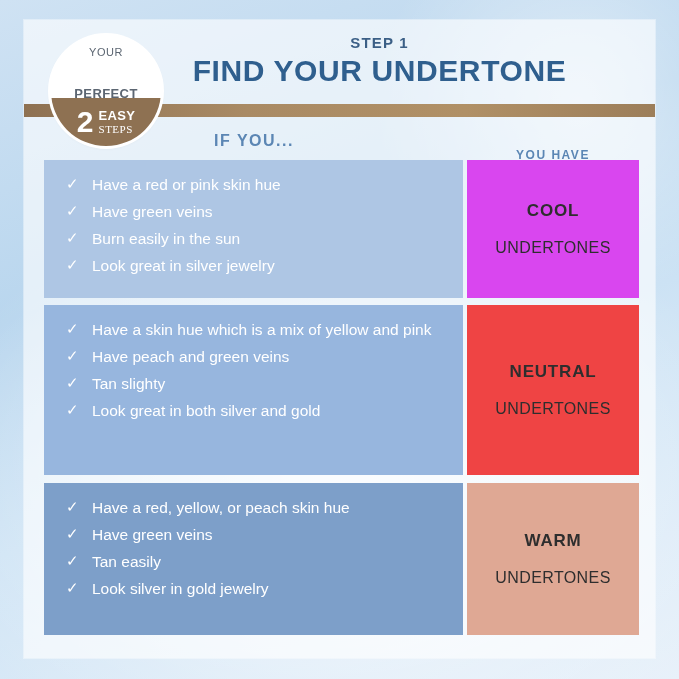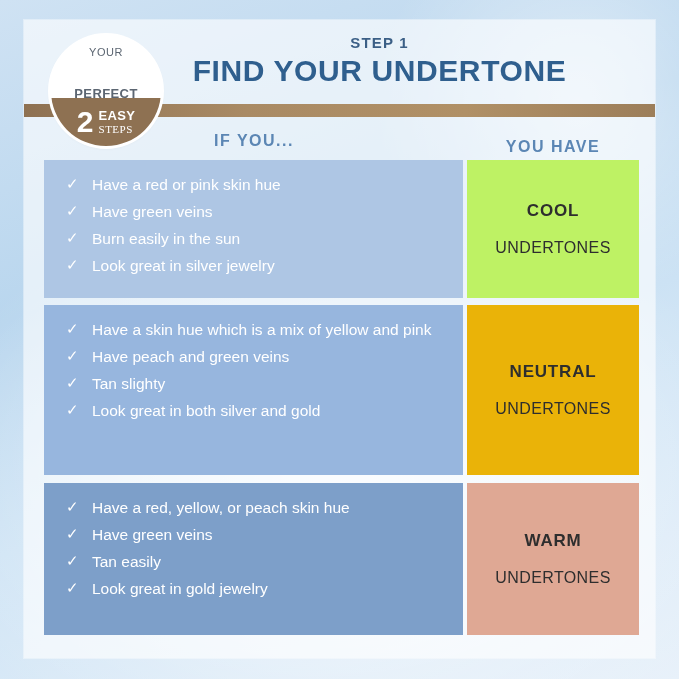--- a/index.html
+++ b/index.html
@@ -149,24 +149,24 @@
     width: 420px;
     text-align: center;
     font-size: 16px;
     font-weight: bold;
     letter-spacing: 1.5px;
     color: #5b86b4;
   }
   .col-head-right {
     position: absolute;
     left: 443px;
-    top: 118px;
+    top: 128px;
     width: 172px;
     text-align: center;
-    font-size: 16px;
+    font-size: 12px;
     font-weight: bold;
     letter-spacing: 1.5px;
     color: #5b86b4;
   }
 
   
   .row {
     position: absolute;
     left: 20px;
     width: 595px;
@@ -267,21 +267,21 @@
           </div>
           <div class="item">
             <span class="check">✓</span>
             <span class="item-text">Burn easily in the sun</span>
           </div>
           <div class="item">
             <span class="check">✓</span>
             <span class="item-text">Look great in silver jewelry</span>
           </div>
         </div>
-        <div class="row-right" style="background: #bef264;">
+        <div class="row-right" style="background: #d946ef;">
           <div class="tone-name">COOL</div>
           <div class="tone-sub">UNDERTONES</div>
         </div>
       </div>
       <div class="row" style="top: 285px; height: 170px;">
         <div class="row-left" style="background: rgb(151, 182, 222);">
           <div class="item">
             <span class="check">✓</span>
             <span class="item-text">Have a skin hue which is a mix of yellow and pink</span>
           </div>
@@ -291,42 +291,42 @@
           </div>
           <div class="item">
             <span class="check">✓</span>
             <span class="item-text">Tan slighty</span>
           </div>
           <div class="item">
             <span class="check">✓</span>
             <span class="item-text">Look great in both silver and gold</span>
           </div>
         </div>
-        <div class="row-right" style="background: #eab308;">
+        <div class="row-right" style="background: #ef4444;">
           <div class="tone-name">NEUTRAL</div>
           <div class="tone-sub">UNDERTONES</div>
         </div>
       </div>
       <div class="row" style="top: 463px; height: 152px;">
         <div class="row-left" style="background: rgb(125, 159, 201);">
           <div class="item">
             <span class="check">✓</span>
             <span class="item-text">Have a red, yellow, or peach skin hue</span>
           </div>
           <div class="item">
             <span class="check">✓</span>
             <span class="item-text">Have green veins</span>
           </div>
           <div class="item">
             <span class="check">✓</span>
             <span class="item-text">Tan easily</span>
           </div>
           <div class="item">
             <span class="check">✓</span>
-            <span class="item-text">Look great in gold jewelry</span>
+            <span class="item-text">Look silver in gold jewelry</span>
           </div>
         </div>
         <div class="row-right" style="background: rgb(223, 168, 148);">
           <div class="tone-name">WARM</div>
           <div class="tone-sub">UNDERTONES</div>
         </div>
       </div>
     </div>
 
 </div>

